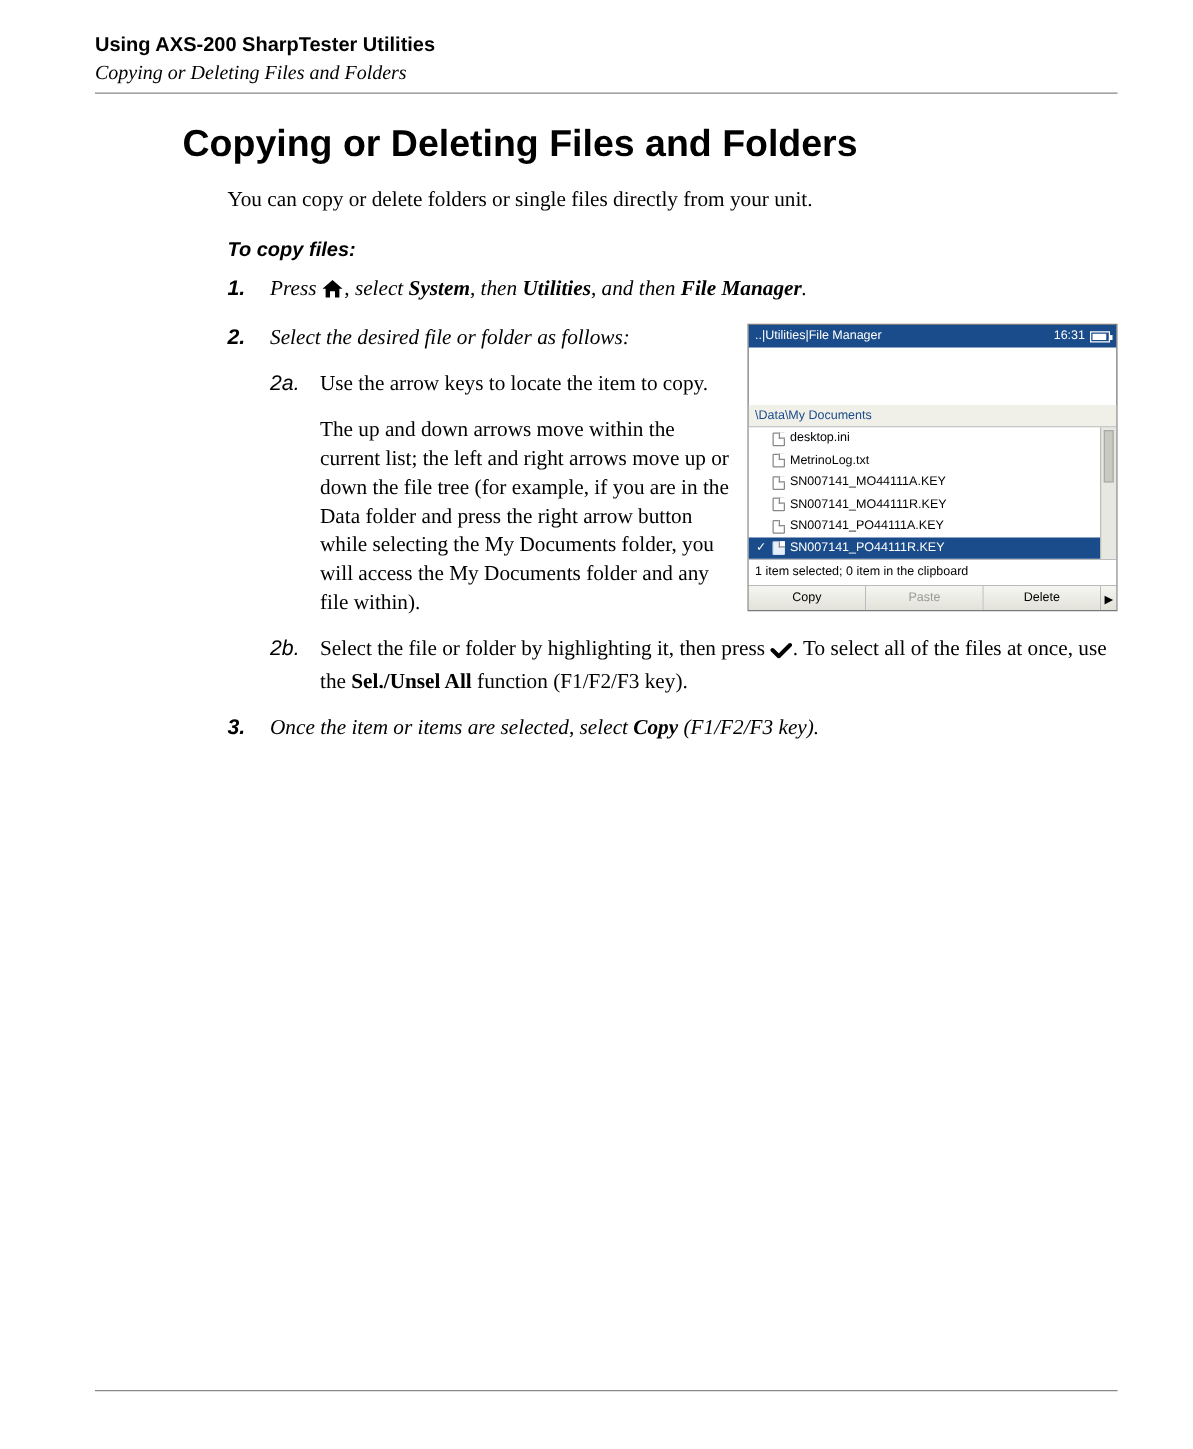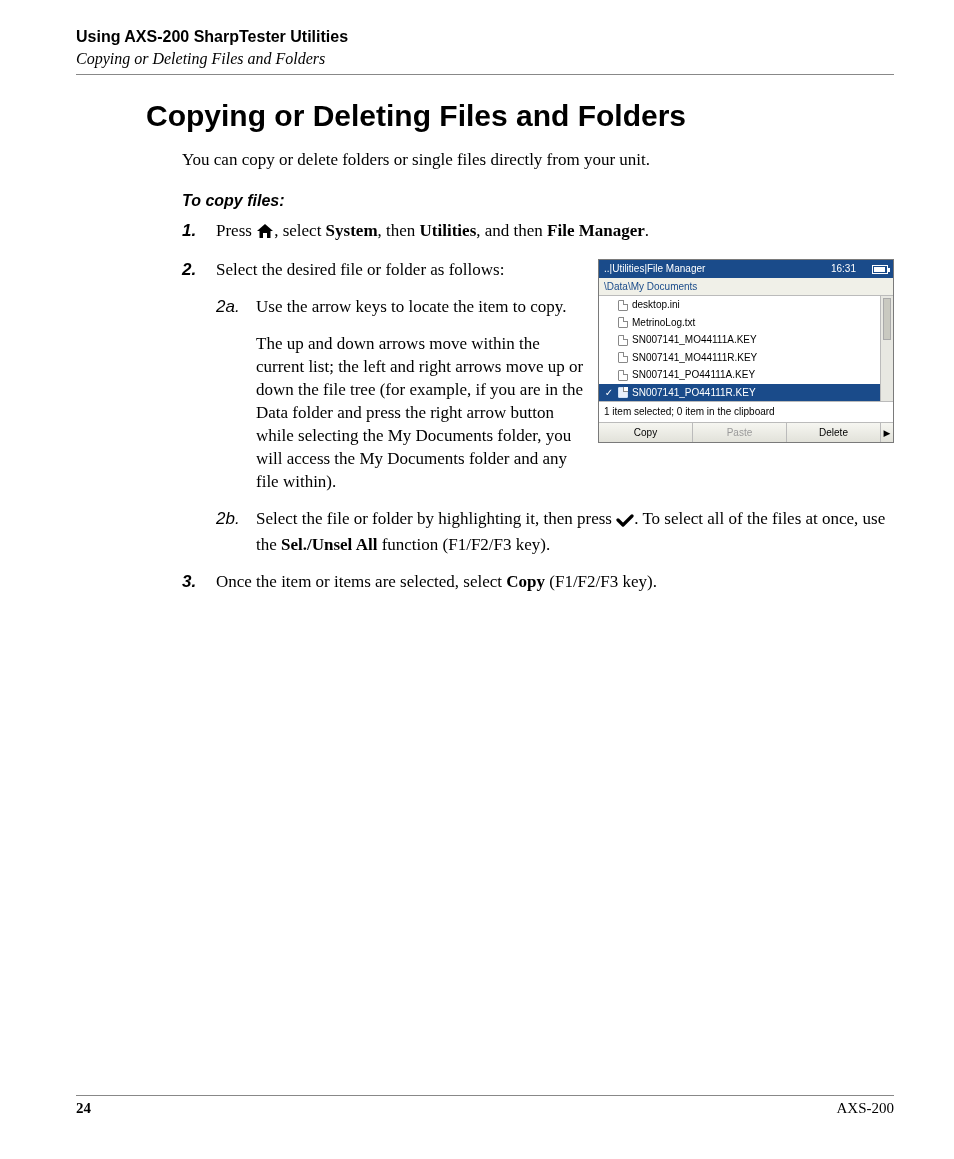--- a/index.html
+++ b/index.html
@@ -59,21 +59,21 @@
   }
   .step .num {
     font-family: Verdana, Arial, sans-serif;
     font-weight: bold;
     font-style: italic;
     width: 34px;
     flex-shrink: 0;
   }
   .step .txt { flex: 1; }
   .step .txt p { margin: 0 0 12px 0; }
-  .step .txt p:last-child { margin-bottom: 0; }
+  .step .txt p:last-child { margin-bottom: 0; font-style: italic; }
   .substep {
     display: flex;
     margin-left: 34px;
     margin-bottom: 14px;
   }
   .substep .num {
     font-family: Verdana, Arial, sans-serif;
     font-weight: normal;
     font-style: italic;
     width: 40px;
@@ -100,32 +100,33 @@
   }
   .screenshot .titlebar {
     background: #1a4b8a;
     color: #fff;
     display: flex;
     justify-content: space-between;
     align-items: center;
     padding: 2px 5px;
     font-size: 10px;
   }
-  .screenshot .titlebar .right { display:flex; align-items:center; gap:16px; }
+  .screenshot .titlebar .right { display:flex; align-items:center; gap:4px; }
   .battery-icon {
     display:inline-block; width:16px; height:9px; border:1px solid #fff; position:relative;
   }
   .battery-icon::after { content:""; position:absolute; right:-3px; top:2px; width:2px; height:4px; background:#fff; }
   .battery-icon .fill { position:absolute; left:1px; top:1px; bottom:1px; width:11px; background:#fff; }
   .screenshot .pathbar {
     background: #f0f0e8;
     border-bottom: 1px solid #bbb;
     padding: 2px 5px;
     color: #1a4b8a;
     font-size: 10px;
+    margin-top: 46px;
   }
   .screenshot .filelist {
     display:flex;
   }
   .screenshot .files {
     flex:1;
     background:#fff;
   }
   .screenshot .file-row {
     display:flex; align-items:center; gap:4px;
@@ -294,17 +295,13 @@
           <span>Once the item or items are selected, select </span><b>Copy</b><span> (F1/F2/F3 key).</span>
         </p>
       </div>
     </div>
 
   </div>
 </div>
 
 <div class="footer">
   <hr class="footer-rule">
-  <div class="footer-row">
-    <span class="pg">24</span>
-    <span>AXS-200</span>
-  </div>
 </div>
 
 </body></html>

